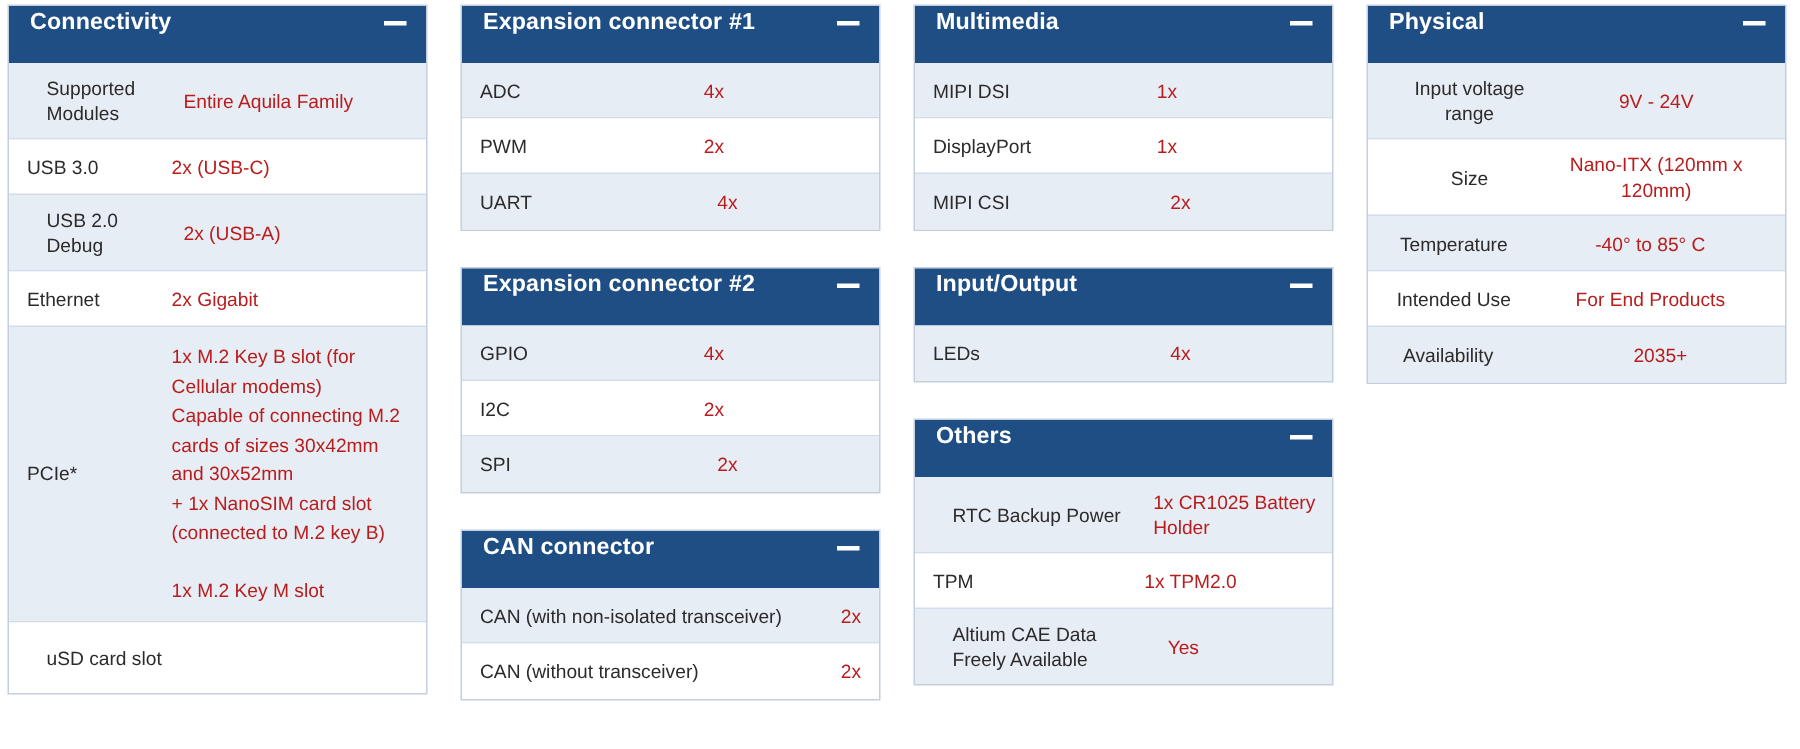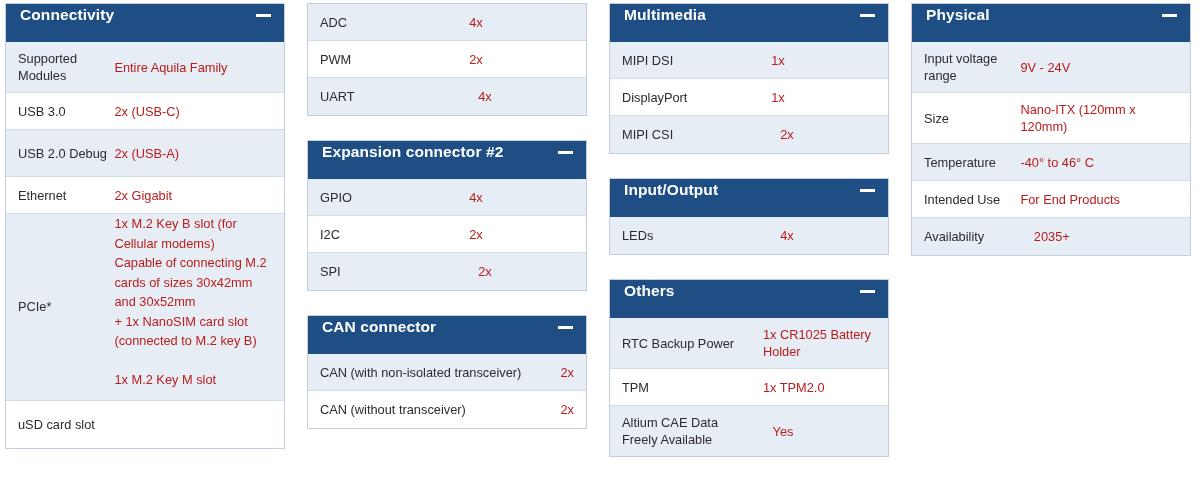--- a/index.html
+++ b/index.html
@@ -24,21 +24,21 @@
     box-sizing: border-box;
   }
   .column {
     display: flex;
     flex-direction: column;
     gap: 24px;
   }
   .col-1 { width: 280px; }
   .col-2 { width: 280px; }
   .col-3 { width: 280px; }
-  .col-4 { width: 280px; }
+  .col-4 { width: 280px; text-align: center; }
 
   .card {
     border: 1px solid #c3cfdf;
     background: #ffffff;
     box-sizing: border-box;
   }
   .card-header {
     background: #1f4e85;
     color: #ffffff;
     height: 38px;
@@ -108,23 +108,23 @@
   .layout-right .cell-value { flex: 0 0 auto; padding-right: 12px; text-align: right; }
 
   
   .layout-others .cell-label { width: 55%; }
   .layout-others .cell-value { width: 45%; }
 
   
   .layout-phys .cell-label { width: 39%; }
   .layout-phys .cell-value { width: 61%; }
 
-  .tall { min-height: 47px; }
+  .tall { min-height: 47px; padding-left: 13px; }
   .pcie { min-height: 168px; align-items: center; }
-  .pcie .cell-value { line-height: 19.5px; padding-top: 0; padding-bottom: 10px; }
+  .pcie .cell-value { line-height: 19.5px; padding-top: 10px; padding-bottom: 10px; }
 </style>
 </head>
 <body>
 
 <div class="board">
 
   <div class="column col-1">
 
     <section class="card">
       <div class="card-header">
@@ -162,20 +162,26 @@
           <div class="cell-label">uSD card slot</div>
         </div>
       </div>
     </section>
 
   </div>
 
   <div class="column col-2">
 
     <section class="card">
+      <div class="card-header">
+        <span class="card-title">Expansion connector #1</span>
+        <span class="collapse-icon">
+            <i></i>
+          </span>
+      </div>
       <div class="rows layout-spec">
         <div class="row alt">
           <div class="cell-label">ADC</div>
           <div class="cell-value">4x</div>
         </div>
         <div class="row plain">
           <div class="cell-label">PWM</div>
           <div class="cell-value">2x</div>
         </div>
         <div class="row alt">
@@ -307,21 +313,21 @@
         <div class="row alt tall">
           <div class="cell-label">Input voltage range</div>
           <div class="cell-value">9V - 24V</div>
         </div>
         <div class="row plain tall">
           <div class="cell-label">Size</div>
           <div class="cell-value">Nano-ITX (120mm x 120mm)</div>
         </div>
         <div class="row alt">
           <div class="cell-label">Temperature</div>
-          <div class="cell-value">-40° to 46° C</div>
+          <div class="cell-value">-40° to 85° C</div>
         </div>
         <div class="row plain">
           <div class="cell-label">Intended Use</div>
           <div class="cell-value">For End Products</div>
         </div>
         <div class="row alt">
           <div class="cell-label">Availability</div>
           <div class="cell-value">2035+</div>
         </div>
       </div>

